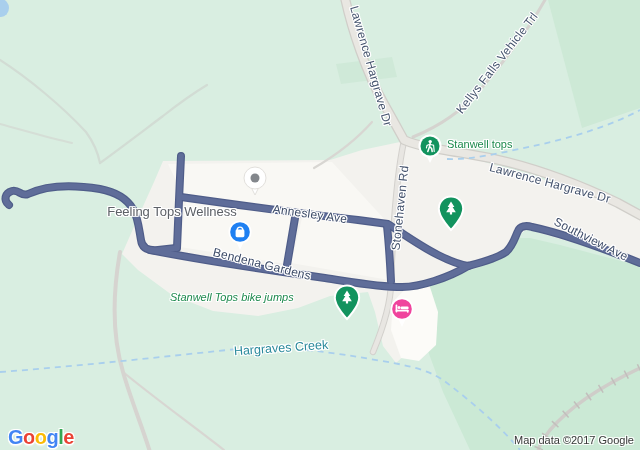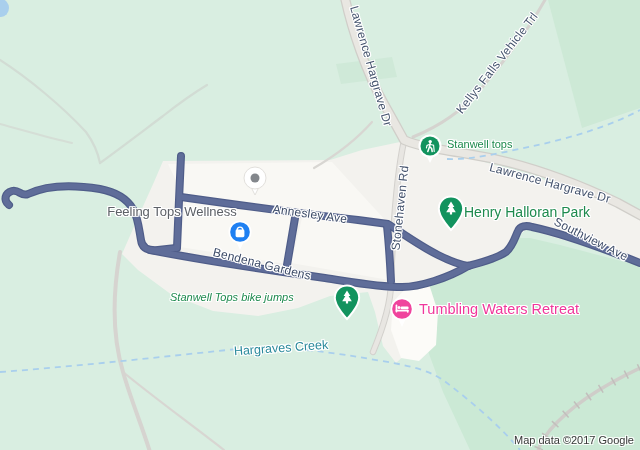--- a/index.html
+++ b/index.html
@@ -186,20 +186,19 @@
           <rect x="17.9" y="13.8" width="1.7" height="3" rx="0.8"></rect>
         </g>
       </g>
     </svg>
   </div>
 
   <div class="lbl poi-gray" style="left:92px;top:168px;width:160px;margin-top:36px;">
     <div>Feeling Tops Wellness</div>
   </div>
   <div class="lbl poi-green" style="left:447px;top:138px;">Stanwell tops</div>
-  <div class="lbl poi-green" style="left:464px;top:204px;font-size:14px;">Henry Halloran Park</div>
   <div class="lbl poi-green" style="left:170px;top:291px;font-style:italic;">Stanwell Tops bike jumps</div>
-  <div class="lbl poi-pink" style="left:419px;top:301px;">Tumbling Waters Retreat</div>
-
+
+  <div class="glogo"><span class="c1">G</span><span class="c2">o</span><span class="c3">o</span><span class="c4">g</span><span class="c5">l</span><span class="c6">e</span></div>
 
   <div class="attribution">Map data ©2017 Google</div>
 
 </div>
 
 </body></html>

